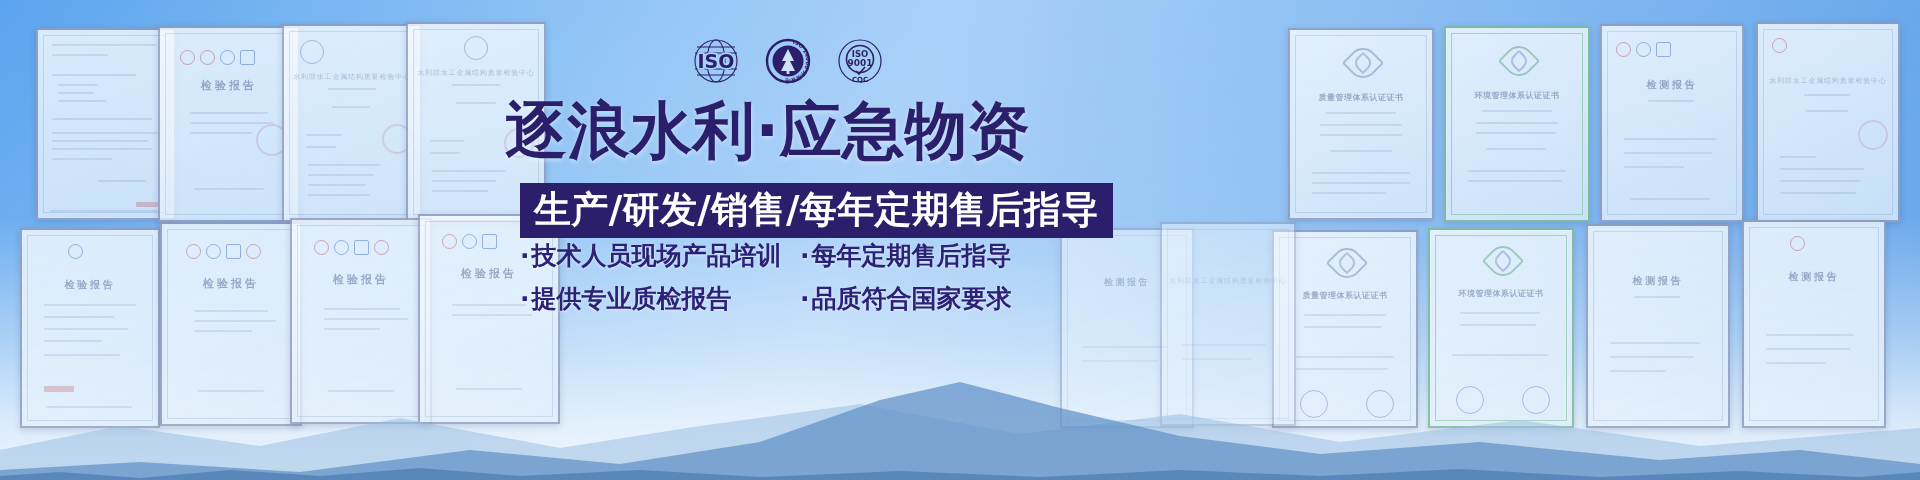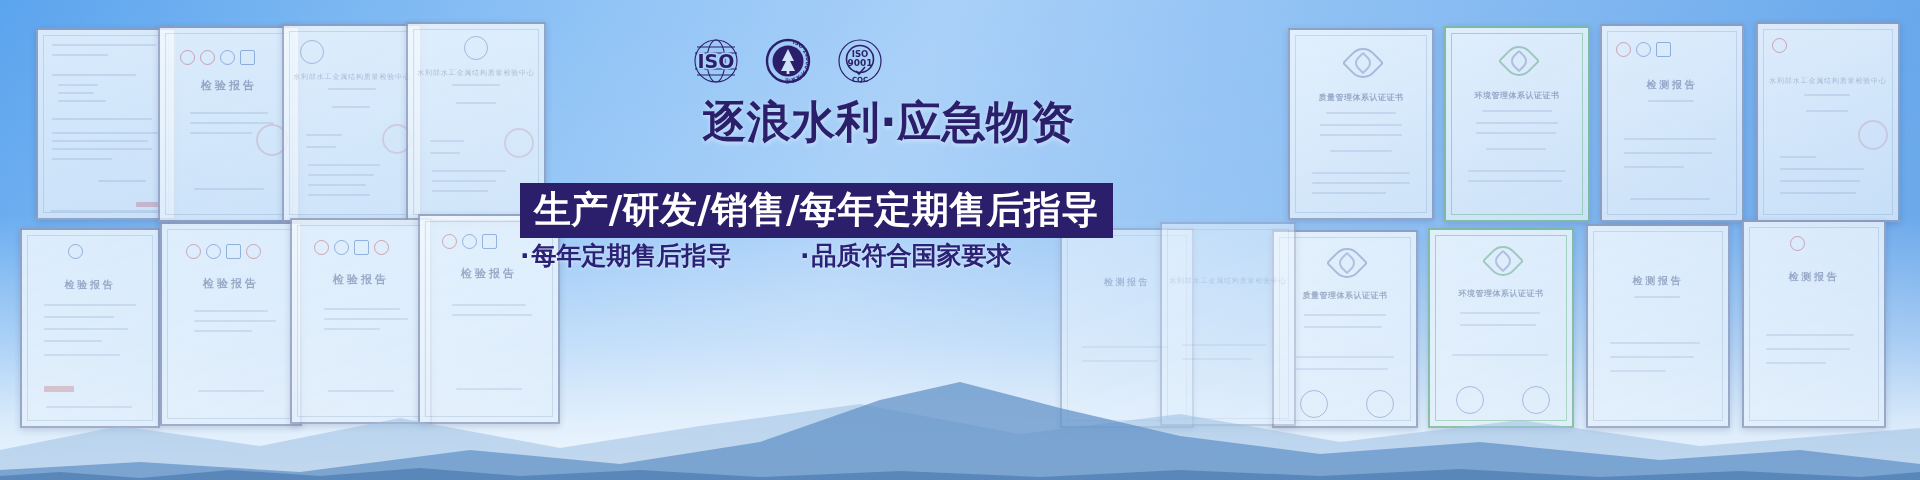--- a/index.html
+++ b/index.html
@@ -80,25 +80,24 @@
   .badges{
     position:absolute;top:33px;left:688px;width:200px;height:56px;
     display:flex;align-items:center;justify-content:space-between;
   }
   .badge{position:relative;width:56px;height:52px;color:#2b1f6b;}
   .badge svg{display:block;}
 
   
   .headline{
     position:absolute;left:505px;top:100px;width:570px;
-    font-size:44px;line-height:1;font-weight:900;
+    font-size:62px;line-height:1;font-weight:900;
     color:#2b1f6b;letter-spacing:.01em;white-space:nowrap;
     text-shadow:0 2px 5px rgba(255,255,255,.45);
     font-family:"DejaVu Sans","Liberation Sans",sans-serif;
-    text-align:right;
   }
   
   .subbar{
     position:absolute;left:520px;top:183px;
     background:#2b1f6b;color:#ffffff;
     padding:8px 14px 10px 14px;
     font-size:37px;line-height:1;font-weight:700;letter-spacing:.01em;
     white-space:nowrap;
     font-family:"DejaVu Sans","Liberation Sans",sans-serif;
   }
@@ -410,17 +409,19 @@
         </text>
       </svg>
     </div>
   </div>
 
   <div class="headline">逐浪水利·应急物资</div>
 
   <div class="subbar">生产/研发/销售/每年定期售后指导</div>
 
   <div class="bullets">
+    <div class="bullet"><span class="dot">·</span><span>技术人员现场产品培训</span></div>
     <div class="bullet"><span class="dot">·</span><span>每年定期售后指导</span></div>
+    <div class="bullet"><span class="dot">·</span><span>提供专业质检报告</span></div>
     <div class="bullet"><span class="dot">·</span><span>品质符合国家要求</span></div>
   </div>
 
 </div>
 
 </body></html>

